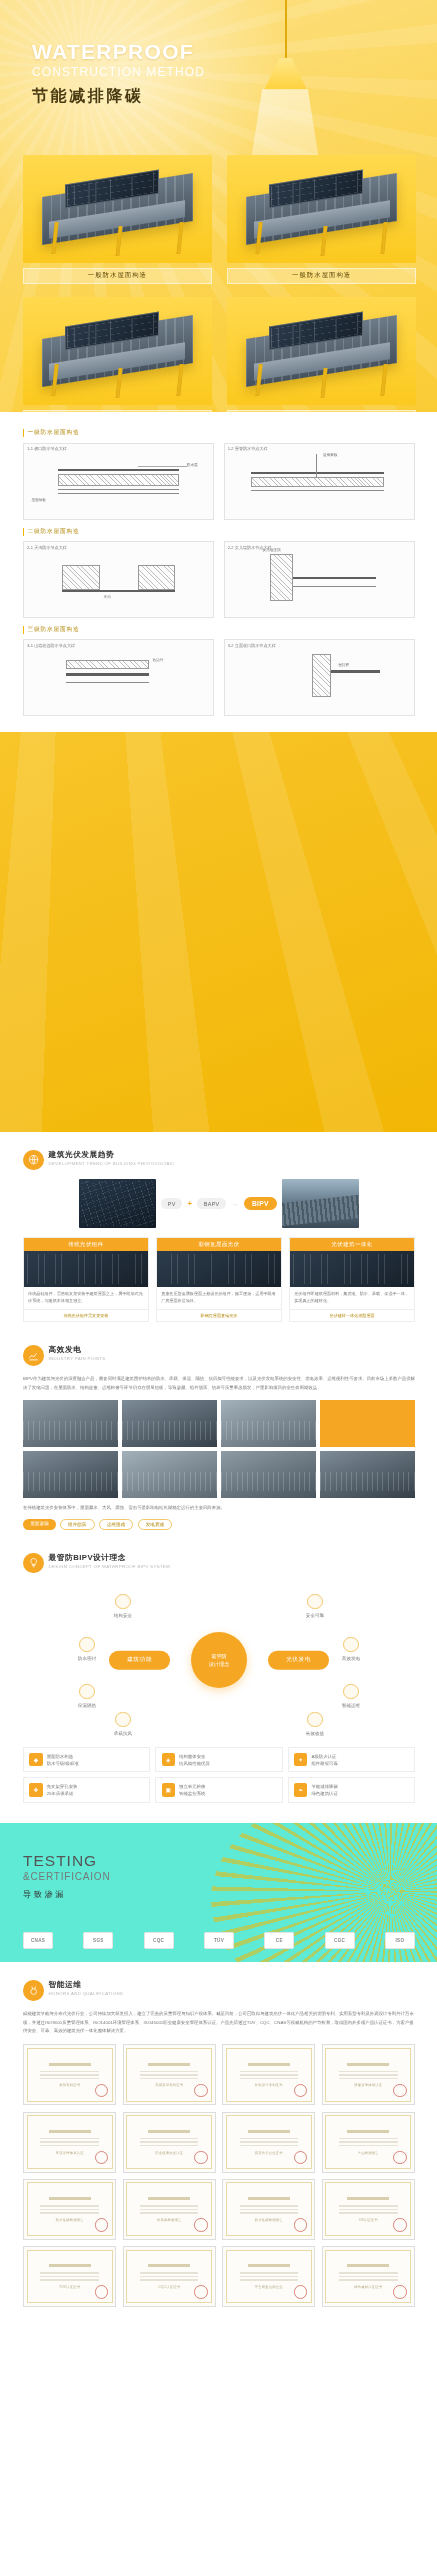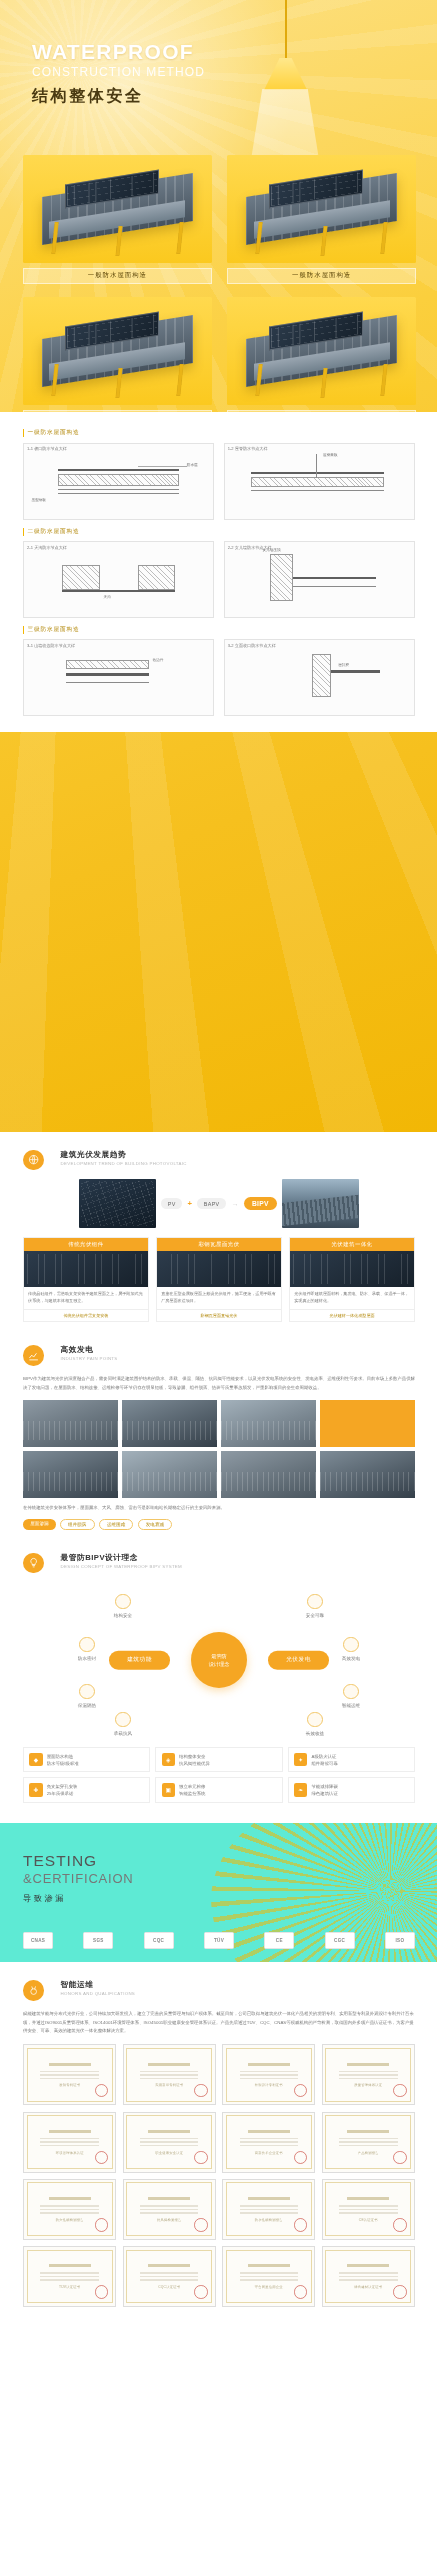--- a/index.html
+++ b/index.html
@@ -148,21 +148,21 @@
     position: absolute;
     background: repeating-linear-gradient(45deg,#bdbdbd 0 0.5px, rgba(0,0,0,0) 0.5px 2.6px);
     border: 0.5px solid #999;
   }
   .dwg .solidbar { position: absolute; background: #5f5f5f; }
   .dwg .tag { position: absolute; font-size: 3.6px; color: #666; white-space: nowrap; }
   .dwg .lead { position: absolute; height: 0.5px; background: #aaa; }
 
   
   .sec { padding: 17.5px 23px 5.2px; position: relative; }
-  .sec-head { display: flex; align-items: flex-start; gap: 17px; margin-bottom: 9.3px; }
+  .sec-head { display: flex; align-items: flex-start; gap: 5px; margin-bottom: 9.3px; }
   .sec-badge {
     width: 20.6px; height: 20.6px; border-radius: 50%;
     background: #f5a623; flex: none;
     display: flex; align-items: center; justify-content: center;
     color: #fff;
   }
   .sec-badge svg { width: 11.3px; height: 11.3px; }
   .sec-titles .cn { font-size: 7.7px; font-weight: 700; color: #333; letter-spacing: 0.5px; }
   .sec-titles .en { font-size: 4.4px; color: #b9b9b9; letter-spacing: 0.3px; margin-top: 1.5px; }
 
@@ -278,21 +278,21 @@
     position: absolute; right: -62px; top: -31px; width: 289px; height: 216px;
     background: repeating-conic-gradient(from 0deg at 62% 46%,
       #f2b705 0deg 1.6deg, rgba(255,255,255,0) 1.6deg 5deg);
     opacity: .55;
     border-radius: 50%;
   }
   .testing .tt {
     position: absolute; left: 23px; top: 29px;
   }
   .testing .tt .e1 { font-size: 15.5px; color: #555; letter-spacing: 1px; }
-  .testing .tt .e2 { font-size: 13px; color: #777; letter-spacing: 0.8px; margin-top: 1px; text-align: right; }
+  .testing .tt .e2 { font-size: 10px; color: #777; letter-spacing: 0.8px; margin-top: 1px; text-align: right; }
   .testing .tt .c1 { font-size: 8.2px; color: #333; letter-spacing: 2.6px; margin-top: 6.2px; }
   .logos {
     position: absolute; left: 23px; right: 23px; bottom: 13.4px;
     display: flex; align-items: center; justify-content: space-between;
   }
   .logo-b {
     width: 30px; height: 17.5px; border-radius: 1.5px; background: #fff;
     border: 0.5px solid #e4e4e4; display: flex; align-items: center; justify-content: center;
     font-size: 4.6px; font-weight: 700; color: #8a8a8a; letter-spacing: 0.3px;
   }
@@ -328,21 +328,21 @@
 
     <div class="hero-lamp">
       <div class="cord"></div>
       <div class="shade"></div>
       <div class="beam"></div>
     </div>
 
     <div class="hero-title">
       <div class="l1">WATERPROOF</div>
       <div class="l2">CONSTRUCTION METHOD</div>
-      <div class="l3">结构整体安全</div>
+      <div class="l3">节能减排降碳</div>
     </div>
 
     <div class="roof-grid">
       <div class="roof-cell">
         <div class="roof-art">
           <div class="slab"></div>
           <div class="slab2"></div>
           <div class="panel"></div>
           <div class="strut s1"></div>
           <div class="strut s2"></div>

